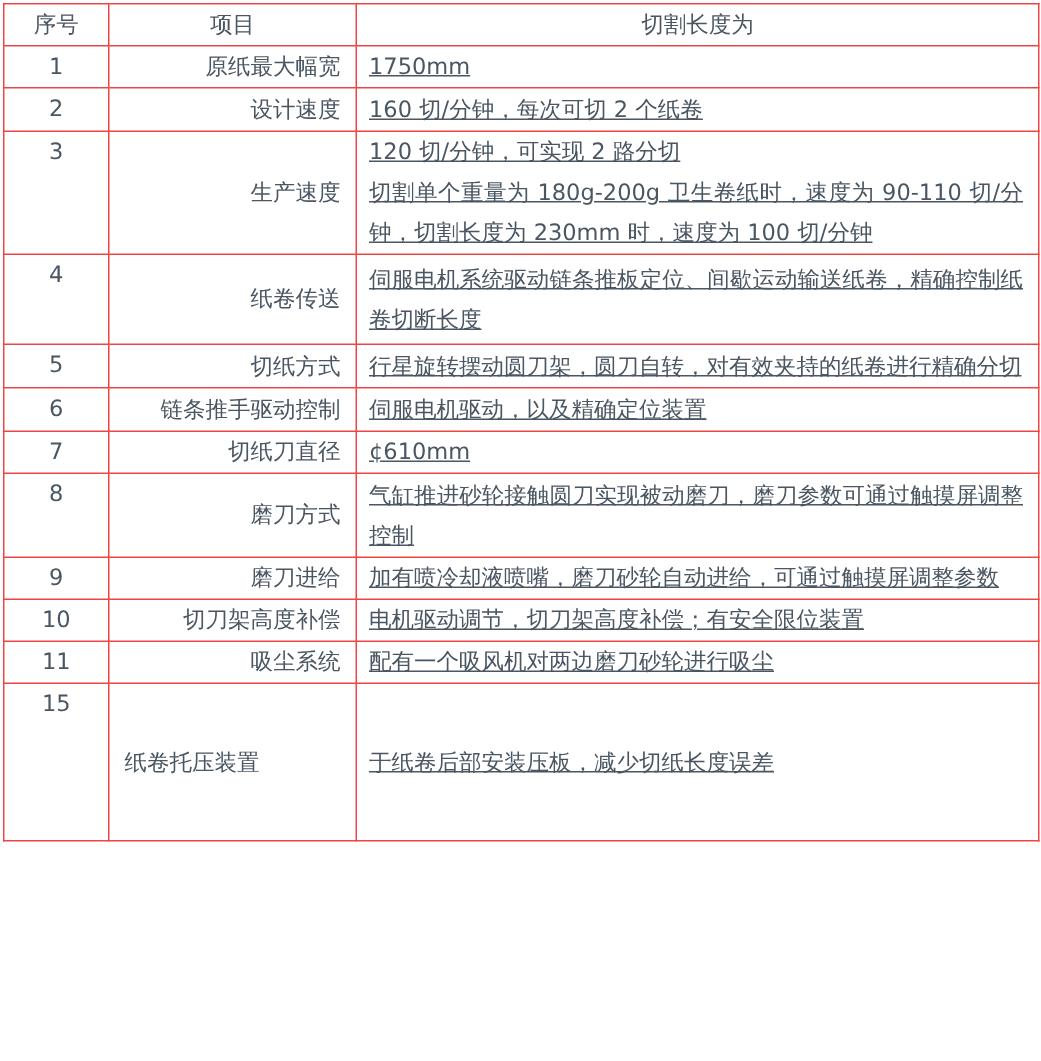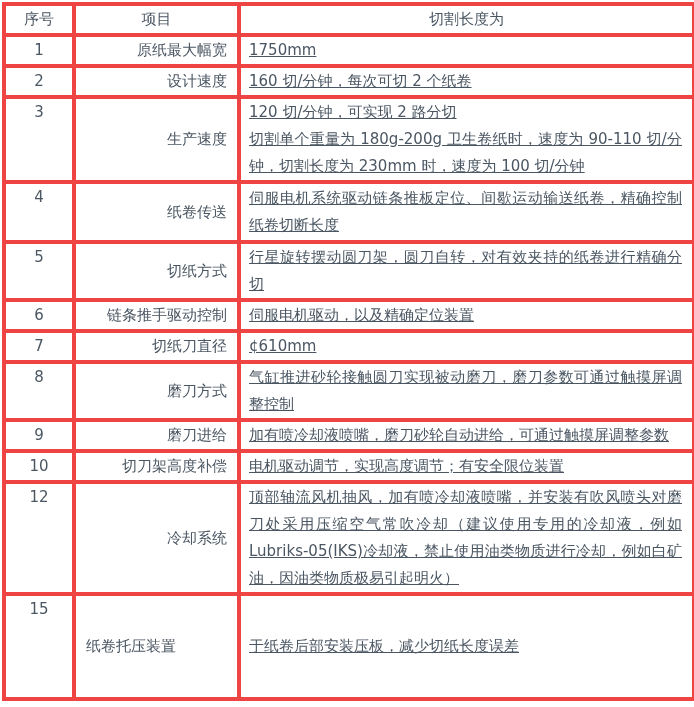--- a/index.html
+++ b/index.html
@@ -12,21 +12,21 @@
     font-family: "DejaVu Sans", "Liberation Sans", sans-serif;
     color: #4a5662;
   }
   table.spec {
     border-collapse: collapse;
     table-layout: fixed;
     width: 690px;
     margin: 2px 0 0 2px;
   }
   .spec th, .spec td {
-    border: 4px solid #ef4444;
+    border: 1px solid #ef4444;
     font-size: 15px;
     font-weight: normal;
     line-height: 27px;
     overflow: hidden;
     box-sizing: border-box;
   }
   .spec thead th {
     height: 27px;
     text-align: center;
     padding: 0;
@@ -153,32 +153,32 @@
     <td class="c-item">磨刀进给</td>
     <td class="c-val">
           <p>加有喷冷却液喷嘴，磨刀砂轮自动进给，可通过触摸屏调整参数</p>
         </td>
   </tr>
 
   <tr>
     <td class="c-no">10</td>
     <td class="c-item">切刀架高度补偿</td>
     <td class="c-val">
-          <p>电机驱动调节，实现高度调节；有安全限位装置</p>
+          <p>电机驱动调节，切刀架高度补偿；有安全限位装置</p>
         </td>
   </tr>
 
-
   <tr>
-    <td class="c-no">12</td>
-    <td class="c-item">冷却系统</td>
+    <td class="c-no">11</td>
+    <td class="c-item">吸尘系统</td>
     <td class="c-val">
-          <p>顶部轴流风机抽风，加有喷冷却液喷嘴，并安装有吹风喷头对磨刀处采用压缩空气常吹冷却（建议使用专用的冷却液，例如 Lubriks-05(IKS)冷却液，禁止使用油类物质进行冷却，例如白矿油，因油类物质极易引起明火）</p>
+          <p>配有一个吸风机对两边磨刀砂轮进行吸尘</p>
         </td>
   </tr>
+
 
 
 
   <tr>
     <td class="c-no">15</td>
     <td class="c-item left">纸卷托压装置</td>
     <td class="c-val">
           <p>于纸卷后部安装压板，减少切纸长度误差</p>
         </td>
   </tr>

